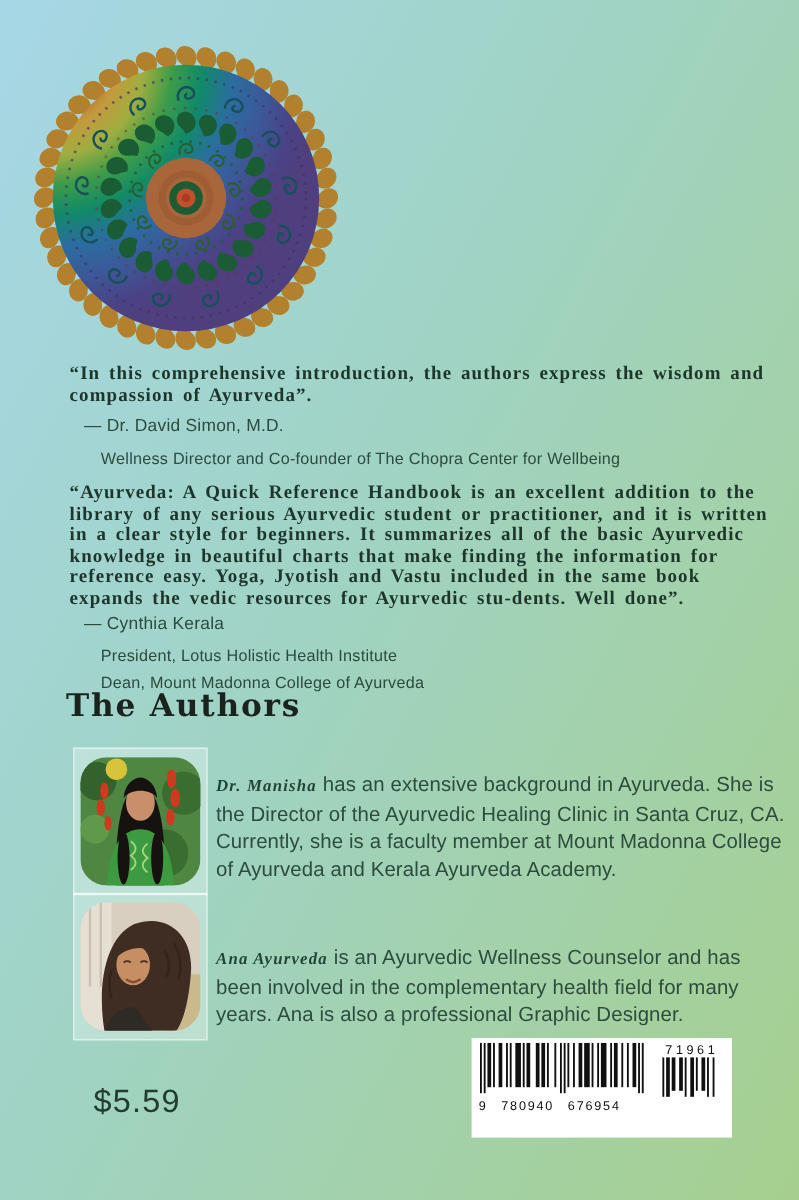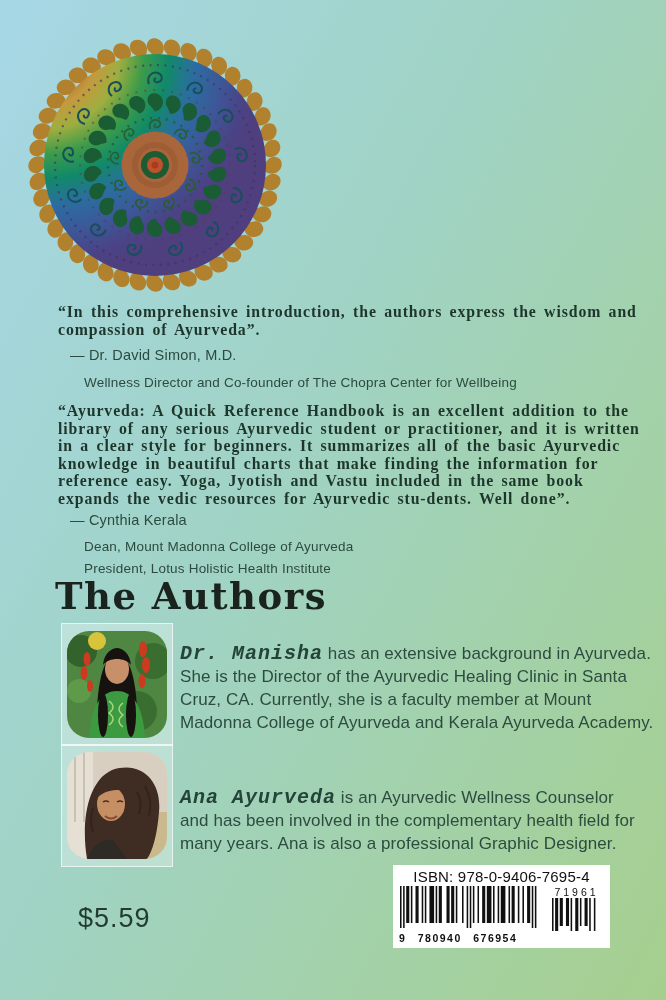--- a/index.html
+++ b/index.html
@@ -21,49 +21,49 @@
   .attribution{
     left:70px;font-size:14.5px;color:#2c4a3e;letter-spacing:.2px;
   }
   .attr-title{
     left:84px;font-size:13.5px;line-height:22px;color:#2c4a3e;letter-spacing:.2px;
   }
   
   .authors-heading{
     left:55px;top:574px;
     font-family:"DejaVu Serif","Liberation Serif",serif;
-    font-size:37px;font-weight:600;color:#1b231e;letter-spacing:1.5px;
+    font-size:26px;font-weight:600;color:#1b231e;letter-spacing:1.5px;
   }
   .photo-frame{
     left:61px;width:112px;height:123px;
     background:rgba(255,255,255,.30);
     border:1px solid rgba(255,255,255,.65);
     box-sizing:border-box;
     display:flex;align-items:center;justify-content:center;
   }
   .photo-frame svg{border-radius:22px;display:block;}
   .bio{
     left:180px;font-size:17px;line-height:23px;color:#2d4b3f;letter-spacing:.1px;
   }
   .bio-name{
-    font-family:Liberation Mono, monospace;
-    font-style:italic;font-weight:bold;font-size:20px;letter-spacing:1px;
+    font-family:Liberation Serif, serif;
+    font-style:italic;font-weight:bold;font-size:14px;letter-spacing:1px;
     color:#24443a;
     text-align:center;
   }
   
   .isbn-box{
     left:393px;top:865px;width:217px;height:83px;background:#ffffff;
     box-sizing:border-box;padding:3px 6px 0 6px;
   }
   .isbn-label{
     text-align:center;font-size:15px;color:#101010;letter-spacing:.2px;white-space:nowrap;
   }
   .barcode-row{display:flex;align-items:flex-start;margin-top:1px;}
-  .barcode-main{width:146px;position:relative;font-weight:bold;}
+  .barcode-main{width:146px;position:relative;}
   .barcode-digits{
     font-size:10.5px;color:#101010;letter-spacing:1.5px;word-spacing:7px;
     margin-top:-2px;padding-left:0px;white-space:nowrap;
   }
   .barcode-supp{width:56px;margin-left:4px;text-align:center;}
   .supp-digits{font-size:10.5px;color:#101010;letter-spacing:3px;white-space:nowrap;}
   .price{
     left:78px;top:903px;font-size:27px;color:#233c31;letter-spacing:1px;
   }
 </style>
@@ -195,22 +195,22 @@
     <circle r="3.5" fill="#a63d20"></circle>
   </svg>
 
   <div class="abs quote" style="top:303px;">“In this comprehensive introduction, the authors express the wisdom and compassion of Ayurveda”.</div>
   <div class="abs attribution" style="top:347px;">— Dr. David Simon, M.D.</div>
   <div class="abs attr-title" style="top:372px;">Wellness Director and Co-founder of The Chopra Center for Wellbeing</div>
 
   <div class="abs quote" style="top:402px;">“Ayurveda: A Quick Reference Handbook is an excellent addition to the library of any serious Ayurvedic student or practitioner, and it is written in a clear style for beginners. It summarizes all of the basic Ayurvedic knowledge in beautiful charts that make finding the information for reference easy. Yoga, Jyotish and Vastu included in the same book expands the vedic resources for Ayurvedic stu-dents. Well done”.</div>
   <div class="abs attribution" style="top:512px;">— Cynthia Kerala</div>
   <div class="abs attr-title" style="top:536px;">
+    <div>President, Lotus Holistic Health Institute</div>
     <div>Dean, Mount Madonna College of Ayurveda</div>
-    <div>President, Lotus Holistic Health Institute</div>
   </div>
 
   <div class="abs authors-heading">The Authors</div>
 
   <div class="abs photo-frame" style="top:623px;">
     <svg width="100" height="107" viewBox="0 0 100 107">
       <rect width="100" height="107" fill="#4f8742"></rect>
       <circle cx="14" cy="20" r="16" fill="#33622c"></circle>
       <circle cx="86" cy="30" r="18" fill="#3a6e31"></circle>
       <circle cx="70" cy="80" r="20" fill="#3a6e31"></circle>
@@ -254,21 +254,20 @@
       <path d="M70 40 q6 10 2 22 M78 34 q8 14 4 30 M26 56 q-4 12 0 24" stroke="#2c1e18" stroke-width="2" fill="none" opacity=".6"></path>
       <path d="M20 107 C26 92 36 86 46 88 L60 107 Z" fill="#2e2a26"></path>
     </svg>
   </div>
 
   <div class="abs bio" style="top:786px;width:462px;">
     <span class="bio-name">Ana Ayurveda</span><span> is an Ayurvedic Wellness Counselor and has been involved in the complementary health field for many years. Ana is also a professional Graphic Designer.</span>
   </div>
 
   <div class="abs isbn-box">
-    <div class="isbn-label">ISBN: 978-0-9406-7695-4</div>
     <div class="barcode-row">
       <div class="barcode-main">
         <svg id="barcode-main-svg" width="146" height="44">
             <rect x="1" y="0" width="1.55" height="42" fill="#101010"></rect>
             <rect x="4.1" y="0" width="1.55" height="42" fill="#101010"></rect>
             <rect x="7.199999999999999" y="0" width="3.1" height="37" fill="#101010"></rect>
             <rect x="11.85" y="0" width="1.55" height="37" fill="#101010"></rect>
             <rect x="16.5" y="0" width="3.1" height="37" fill="#101010"></rect>
             <rect x="22.700000000000003" y="0" width="1.55" height="37" fill="#101010"></rect>
             <rect x="25.800000000000004" y="0" width="1.55" height="37" fill="#101010"></rect>

